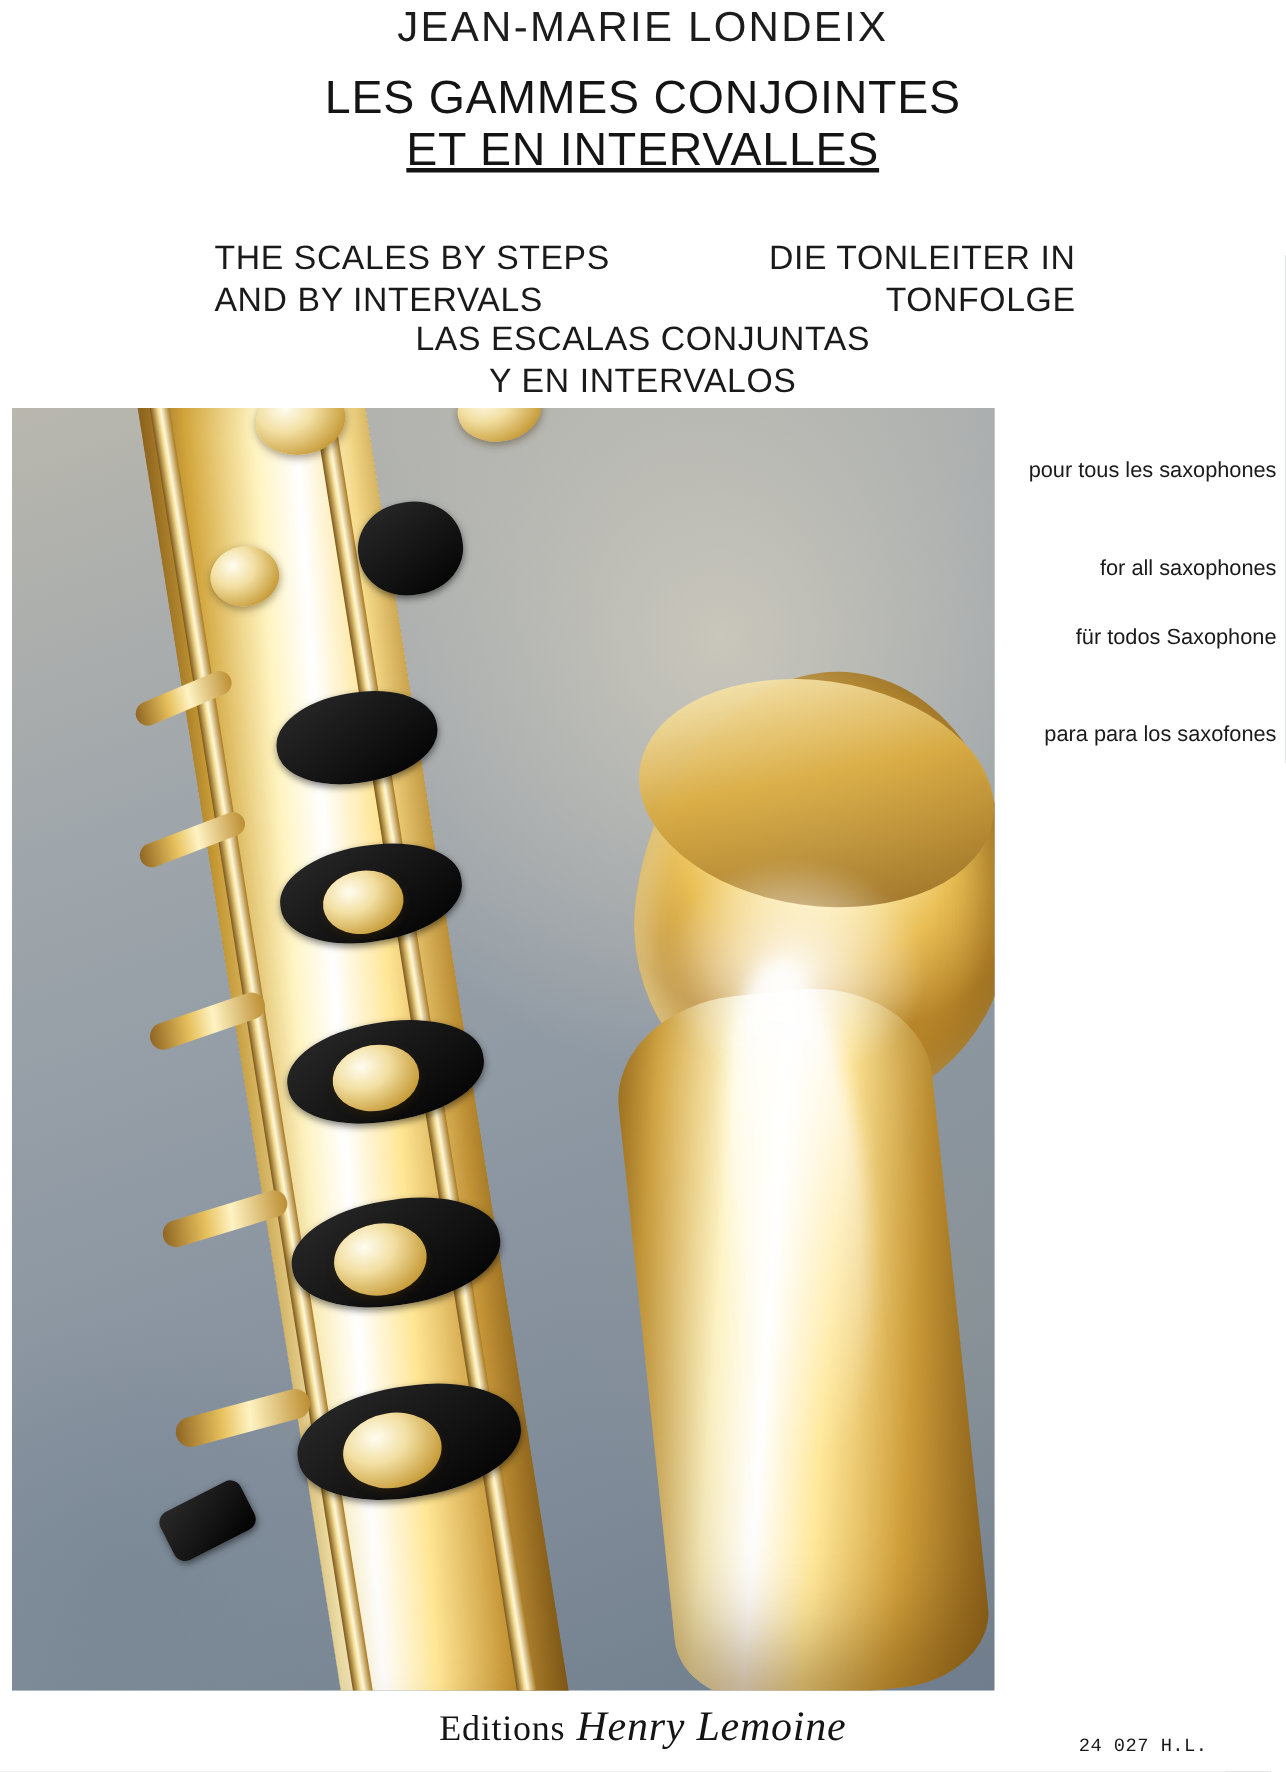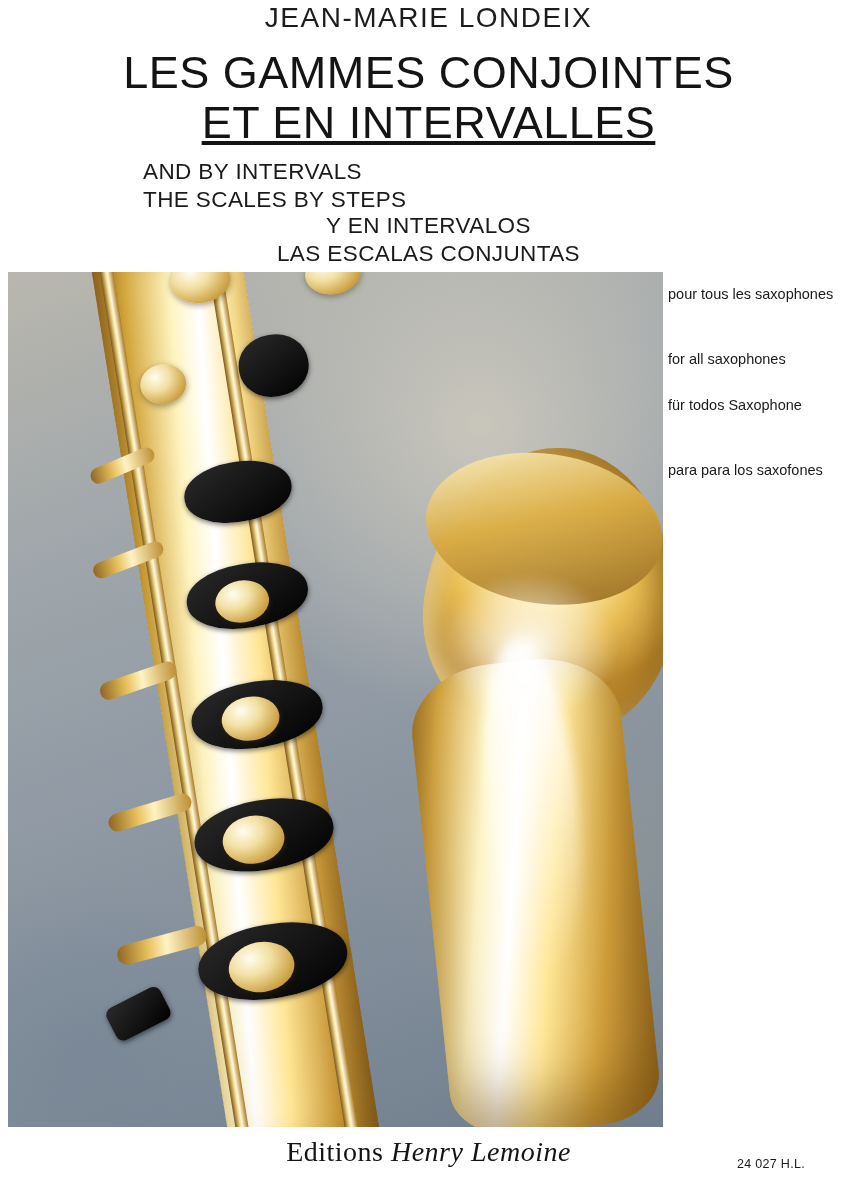--- a/index.html
+++ b/index.html
@@ -35,21 +35,21 @@
     font-weight: 400;
     color: #1c1c1c;
   }
 
   .main-title {
     position: absolute;
     top: 48px;
     left: 0;
     width: 857px;
     text-align: center;
-    font-size: 45px;
+    font-size: 31px;
     line-height: 1.12;
     letter-spacing: 0.5px;
     font-weight: 400;
     color: #141414;
   }
   .main-title .line2 { display: block; text-decoration: underline; }
 
   .subtitles {
     position: absolute;
     top: 158px;
@@ -220,23 +220,23 @@
   .key-lever {
     position: absolute;
     border-radius: 10px;
     background: linear-gradient(100deg, #8b6120 0%, #e7c15e 35%, #fff3c3 55%, #b98a2c 100%);
   }
 
   
   .instrument-lines {
     position: absolute;
     left: 668px;
-    top: 286px;
+    top: 306px;
     width: 183px;
-    text-align: left;
+    text-align: right;
   }
   .instrument-lines div {
     font-size: 14.5px;
     line-height: 1.15;
     margin-bottom: 30px;
     color: #1a1a1a;
   }
   .instrument-lines div.italic {
     margin-top: 48px;
   }
@@ -247,61 +247,62 @@
     left: 0;
     top: 1136px;
     width: 857px;
     text-align: center;
     font-size: 25px;
     letter-spacing: 0.5px;
     color: #141414;
   }
   .publisher .ed {
     font-family: "Liberation Serif", serif;
-    font-size: 28px;
+    font-size: 24px;
   }
   .publisher .name {
     font-family: "Liberation Serif", serif;
     font-style: italic;
     font-size: 28px;
     letter-spacing: 0.5px;
   }
 
   .catalog {
     position: absolute;
     right: 12px;
     top: 1157px;
-    font-family: Liberation Sans, sans-serif;
+    font-family: Liberation Mono, monospace;
     font-size: 12.5px;
     color: #1a1a1a;
     letter-spacing: 0.3px;
   }
 </style>
 </head>
 <body>
 
 <div class="page">
 
   <div class="composer">JEAN-MARIE LONDEIX</div>
 
   <div class="main-title">
     <span>LES GAMMES CONJOINTES</span>
     <span class="line2">ET EN INTERVALLES</span>
   </div>
 
   <div class="subtitles">
     <div class="sub-en">
+      <div>THE SCALES BY STEPS</div>
       <div>AND BY INTERVALS</div>
-      <div>THE SCALES BY STEPS</div>
     </div>
     <div class="sub-de">
+      <div>DIE TONLEITER IN TONFOLGE</div>
     </div>
     <div class="sub-es">
+      <div>LAS ESCALAS CONJUNTAS</div>
       <div>Y EN INTERVALOS</div>
-      <div>LAS ESCALAS CONJUNTAS</div>
     </div>
   </div>
 
   <div class="cover-photo">
     <div class="photo-bg"></div>
     <div class="photo-bg2"></div>
 
     <div class="sax-bell">
       <div class="bell-flare"></div>
       <div class="bell-rim"></div>

